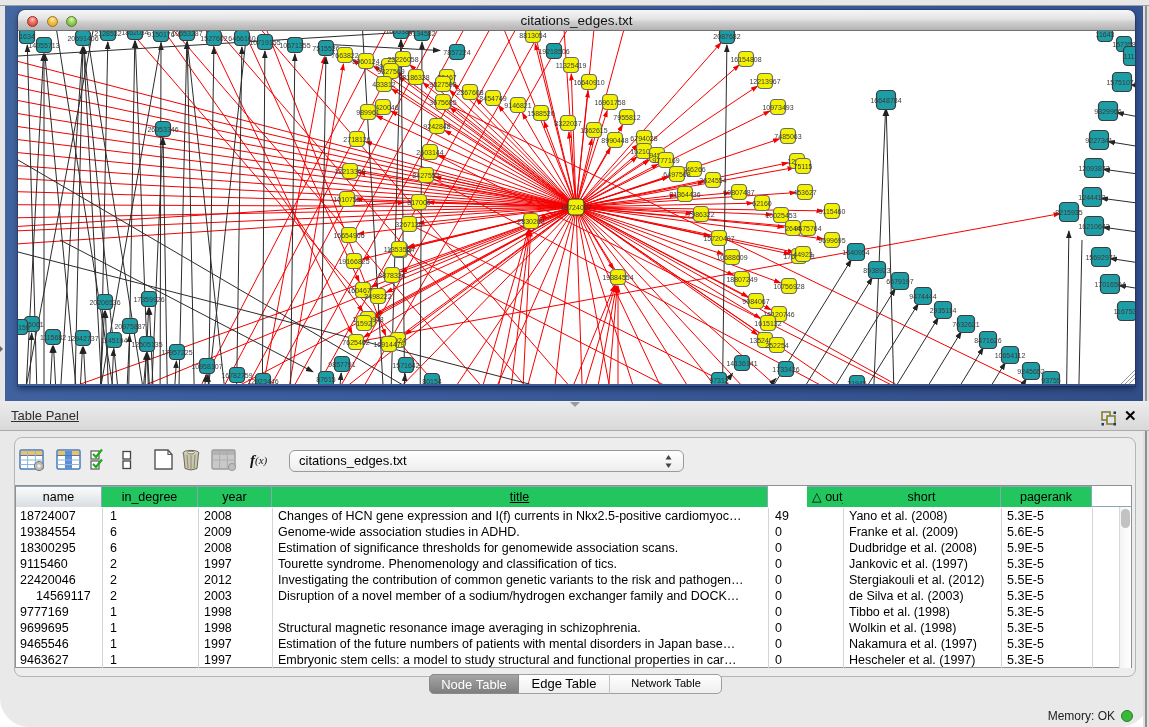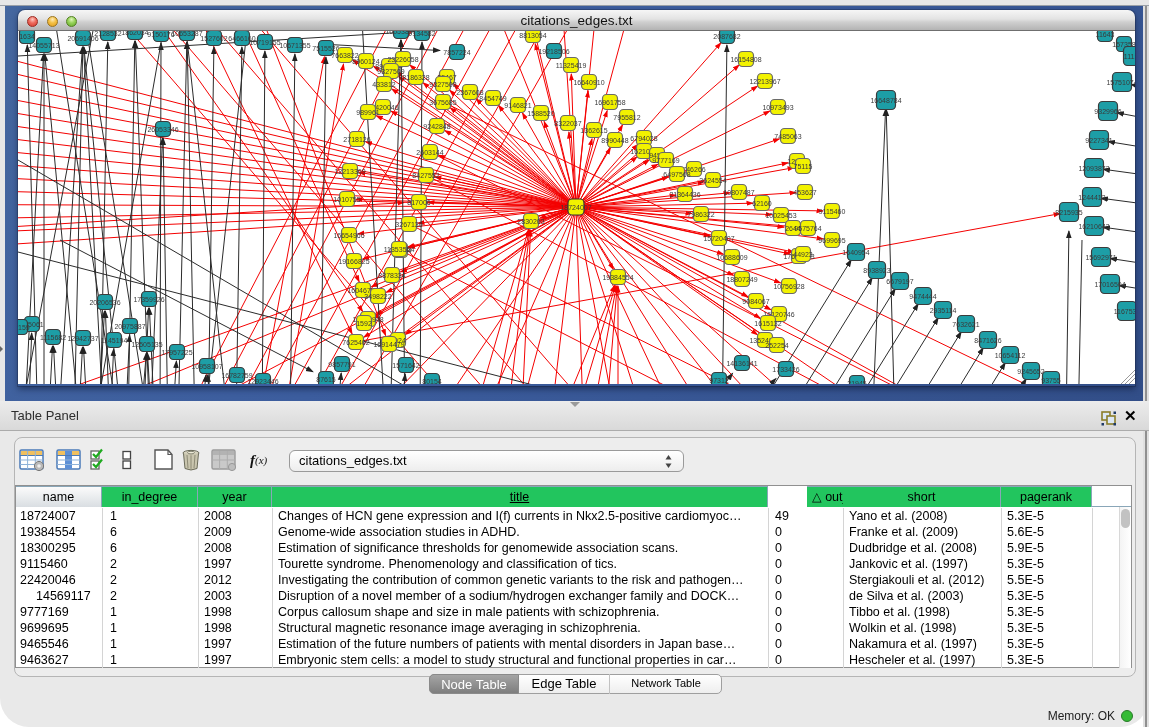--- a/index.html
+++ b/index.html
@@ -565,21 +565,21 @@
   </div>
 </div>
 
 <div style="position:absolute;left:27px;top:16px;width:11px;height:11px;border-radius:50%;background:radial-gradient(circle at 50% 28%,#fdc7c1 0%,#ee6a5d 45%,#d23c2e 100%);border:1px solid #9c2a22;"></div>
 <div style="position:absolute;left:46.5px;top:16px;width:11px;height:11px;border-radius:50%;background:radial-gradient(circle at 50% 28%,#fdeab9 0%,#f3c044 45%,#e09c1f 100%);border:1px solid #9a741c;"></div>
 <div style="position:absolute;left:66px;top:16px;width:11px;height:11px;border-radius:50%;background:radial-gradient(circle at 50% 28%,#def5bb 0%,#96d258 45%,#64a92e 100%);border:1px solid #527f22;"></div>
 
 <div style="position:absolute;left:18px;top:13px;width:1117px;text-align:center;font-size:13.5px;color:#111;">citations_edges.txt</div>
 
 <div style="position:absolute;left:0;top:401px;width:1149px;height:30px;background:linear-gradient(#ececec,#d9d9d9);border-bottom:1px solid #ababab;"></div>
-<div style="position:absolute;left:11px;top:408px;font-size:13px;color:#2e2e2e;">Table Panel</div>
+<div style="position:absolute;left:11px;top:408px;font-size:13px;color:#2e2e2e;text-decoration:underline;">Table Panel</div>
 
 <div style="position:absolute;left:570px;top:402px;width:0;height:0;border-left:5px solid transparent;border-right:5px solid transparent;border-top:5px solid #9a9a9a;"></div>
 
 <svg style="position:absolute;left:1101px;top:411px" width="16" height="15" viewBox="0 0 16 15">
  <rect x="1" y="1" width="8" height="8" fill="#dce8f5" stroke="#8a7d2a" stroke-width="1.6"></rect>
  <rect x="6" y="5" width="8" height="8" fill="#dce8f5" stroke="#8a7d2a" stroke-width="1.6"></rect>
  <rect x="12.5" y="0.5" width="2.5" height="2.5" fill="#1e3a66"></rect>
       <rect x="0.5" y="12" width="2.5" height="2.5" fill="#1e3a66"></rect>
  <rect x="12.5" y="12" width="2.5" height="2.5" fill="#1e3a66"></rect>
 </svg>
@@ -696,21 +696,20 @@
 <div class="cell" style="left:36px;top:588px">14569117</div>
 <div class="cell" style="left:110px;top:588px">2</div>
 <div class="cell" style="left:204px;top:588px">2003</div>
 <div class="cell" style="left:278px;top:588px">Disruption of a novel member of a sodium/hydrogen exchanger family and DOCK…</div>
 <div class="cell" style="left:775px;top:588px">0</div>
 <div class="cell" style="left:849px;top:588px">de Silva et al. (2003)</div>
 <div class="cell" style="left:1007px;top:588px">5.3E-5</div>
 <div class="cell" style="left:20px;top:604px">9777169</div>
 <div class="cell" style="left:110px;top:604px">1</div>
 <div class="cell" style="left:204px;top:604px">1998</div>
-<div class="cell" style="left:278px;top:604px">Corpus callosum shape and size in male patients with schizophrenia.</div>
 <div class="cell" style="left:775px;top:604px">0</div>
 <div class="cell" style="left:849px;top:604px">Tibbo et al. (1998)</div>
 <div class="cell" style="left:1007px;top:604px">5.3E-5</div>
 <div class="cell" style="left:20px;top:620px">9699695</div>
 <div class="cell" style="left:110px;top:620px">1</div>
 <div class="cell" style="left:204px;top:620px">1998</div>
 <div class="cell" style="left:278px;top:620px">Structural magnetic resonance image averaging in schizophrenia.</div>
 <div class="cell" style="left:775px;top:620px">0</div>
 <div class="cell" style="left:849px;top:620px">Wolkin et al. (1998)</div>
 <div class="cell" style="left:1007px;top:620px">5.3E-5</div>

